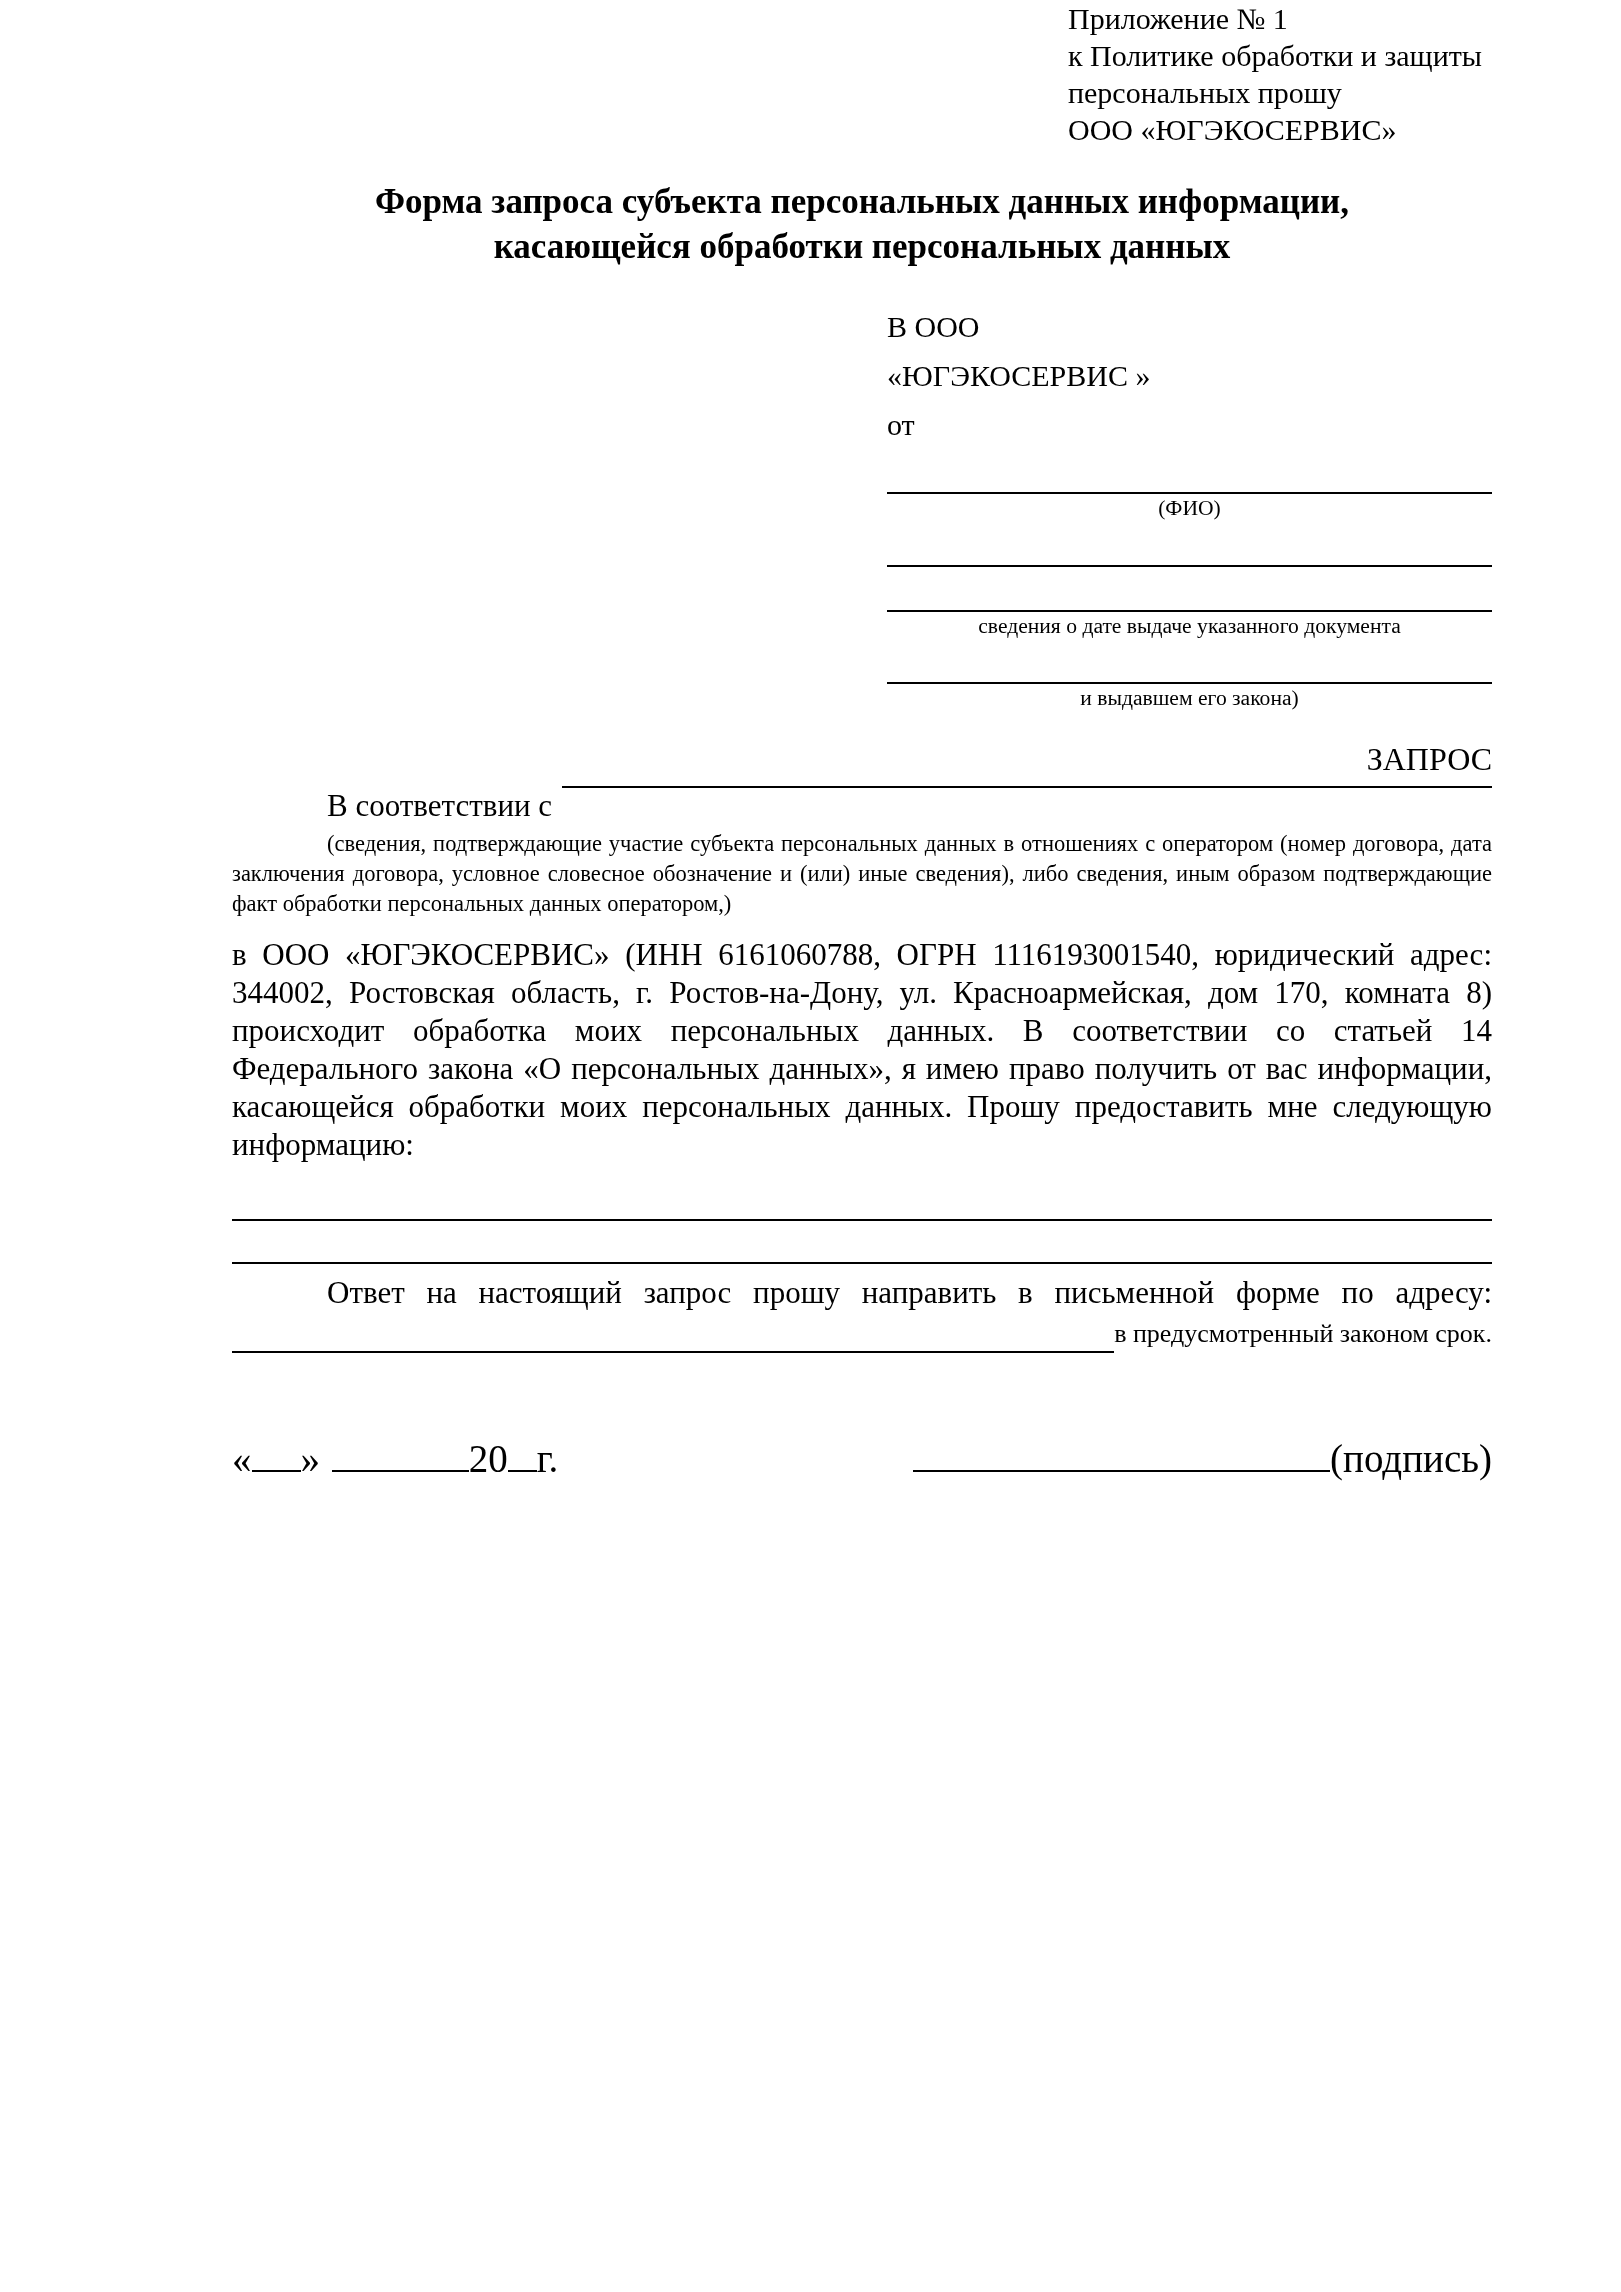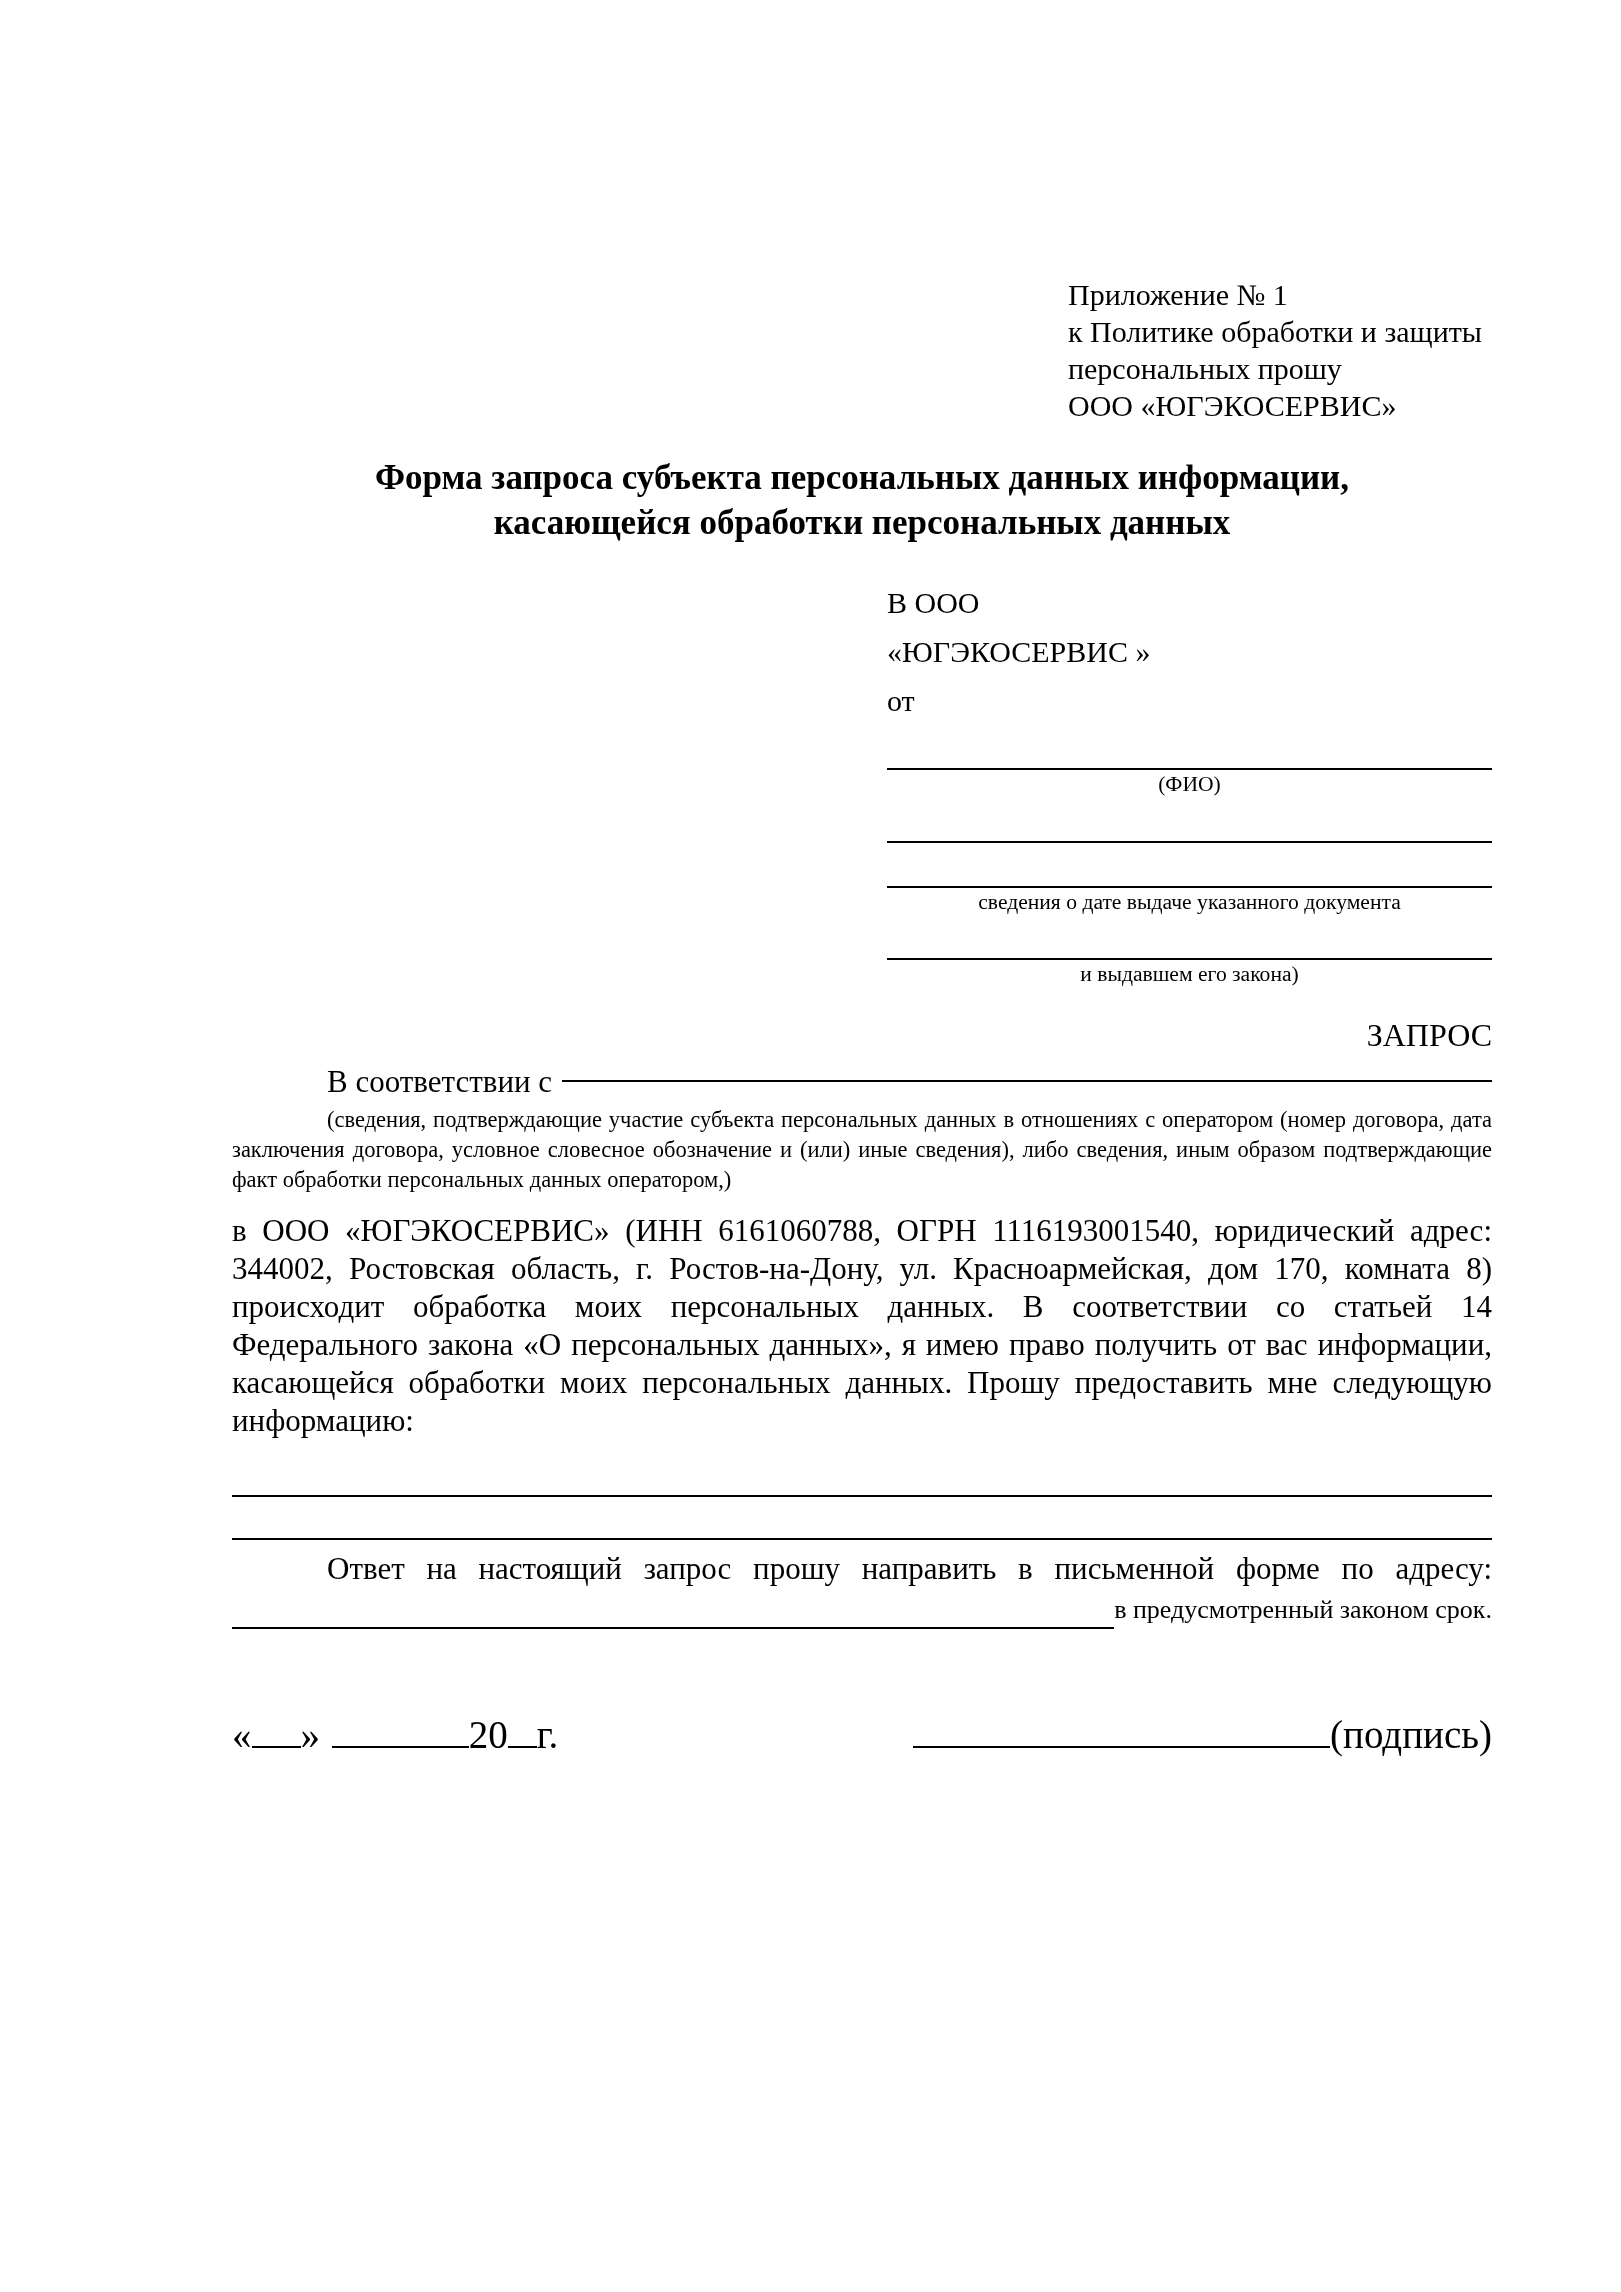--- a/index.html
+++ b/index.html
@@ -4,21 +4,20 @@
 <style>
   html,body { margin:0; padding:0; background:#ffffff; }
   .page {
     position:relative;
     width:1621px; height:2231px;
     background:#ffffff;
     color:#000;
     font-family:"Liberation Serif","DejaVu Serif",serif;
     overflow:hidden;
     box-sizing:border-box;
-    padding-top:276px;
   }
   .content { margin-left:232px; margin-right:129px; }
 
   
   .appendix { margin-left:836px; font-size:30px; line-height:37px; }
 
   
   .doc-title {
     margin-top:31px;
     text-align:center;
@@ -33,21 +32,21 @@
   .field { margin-top:43px; }
   .field:first-of-type { margin-top:21.6px; }
   .rule { border-bottom:2px solid #000; height:0; }
   .cap {
     font-size:21.6px; line-height:25.5px;
     text-align:center; margin-top:2px;
   }
 
   
   .req-heading { margin-top:27.4px; text-align:right; font-size:32px; line-height:41px; }
-  .intro { display:flex; align-items:center; padding-left:95px; margin-top:5.9px;
+  .intro { display:flex; align-items:flex-start; padding-left:95px; margin-top:5.9px;
            font-size:31px; line-height:39px; }
   .intro .fill { flex:1; border-bottom:2px solid #000; margin-left:9.8px; }
   .note {
     font-size:22.5px; line-height:30px;
     text-align:justify; text-indent:95px;
     margin-top:3.9px;
   }
   .body-par {
     font-size:31px; line-height:38px;
     text-align:justify;

